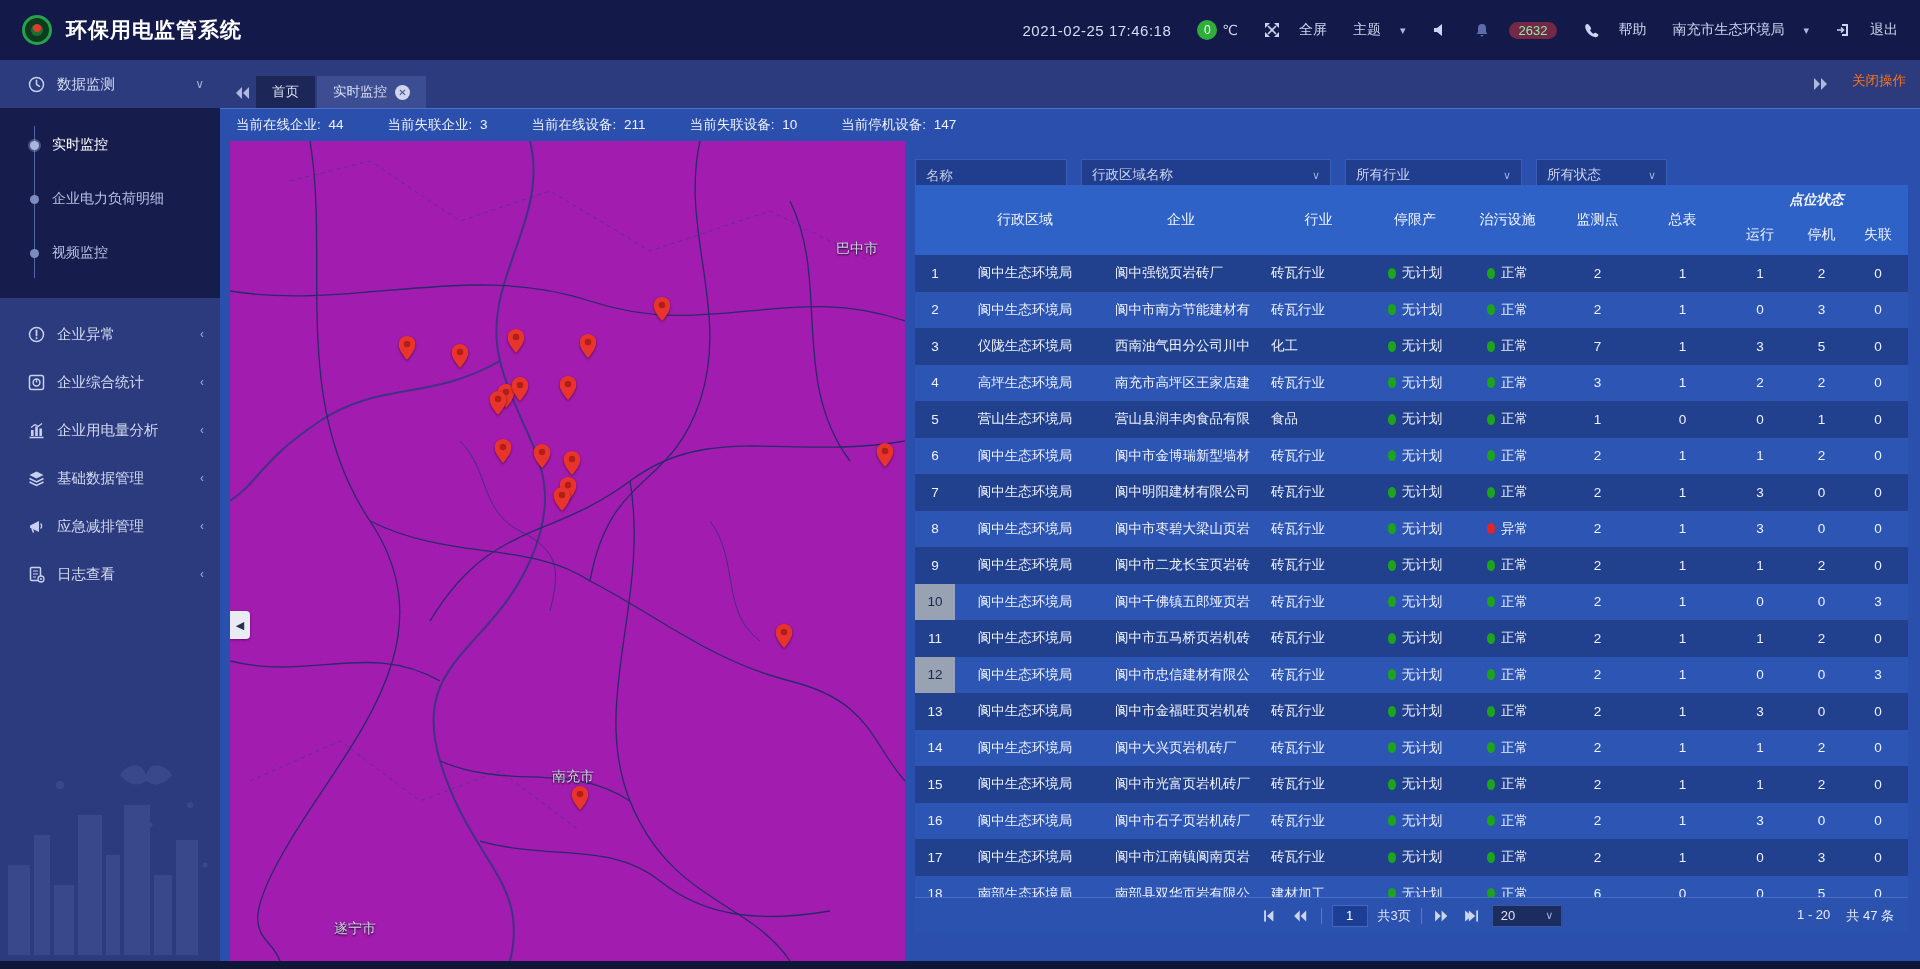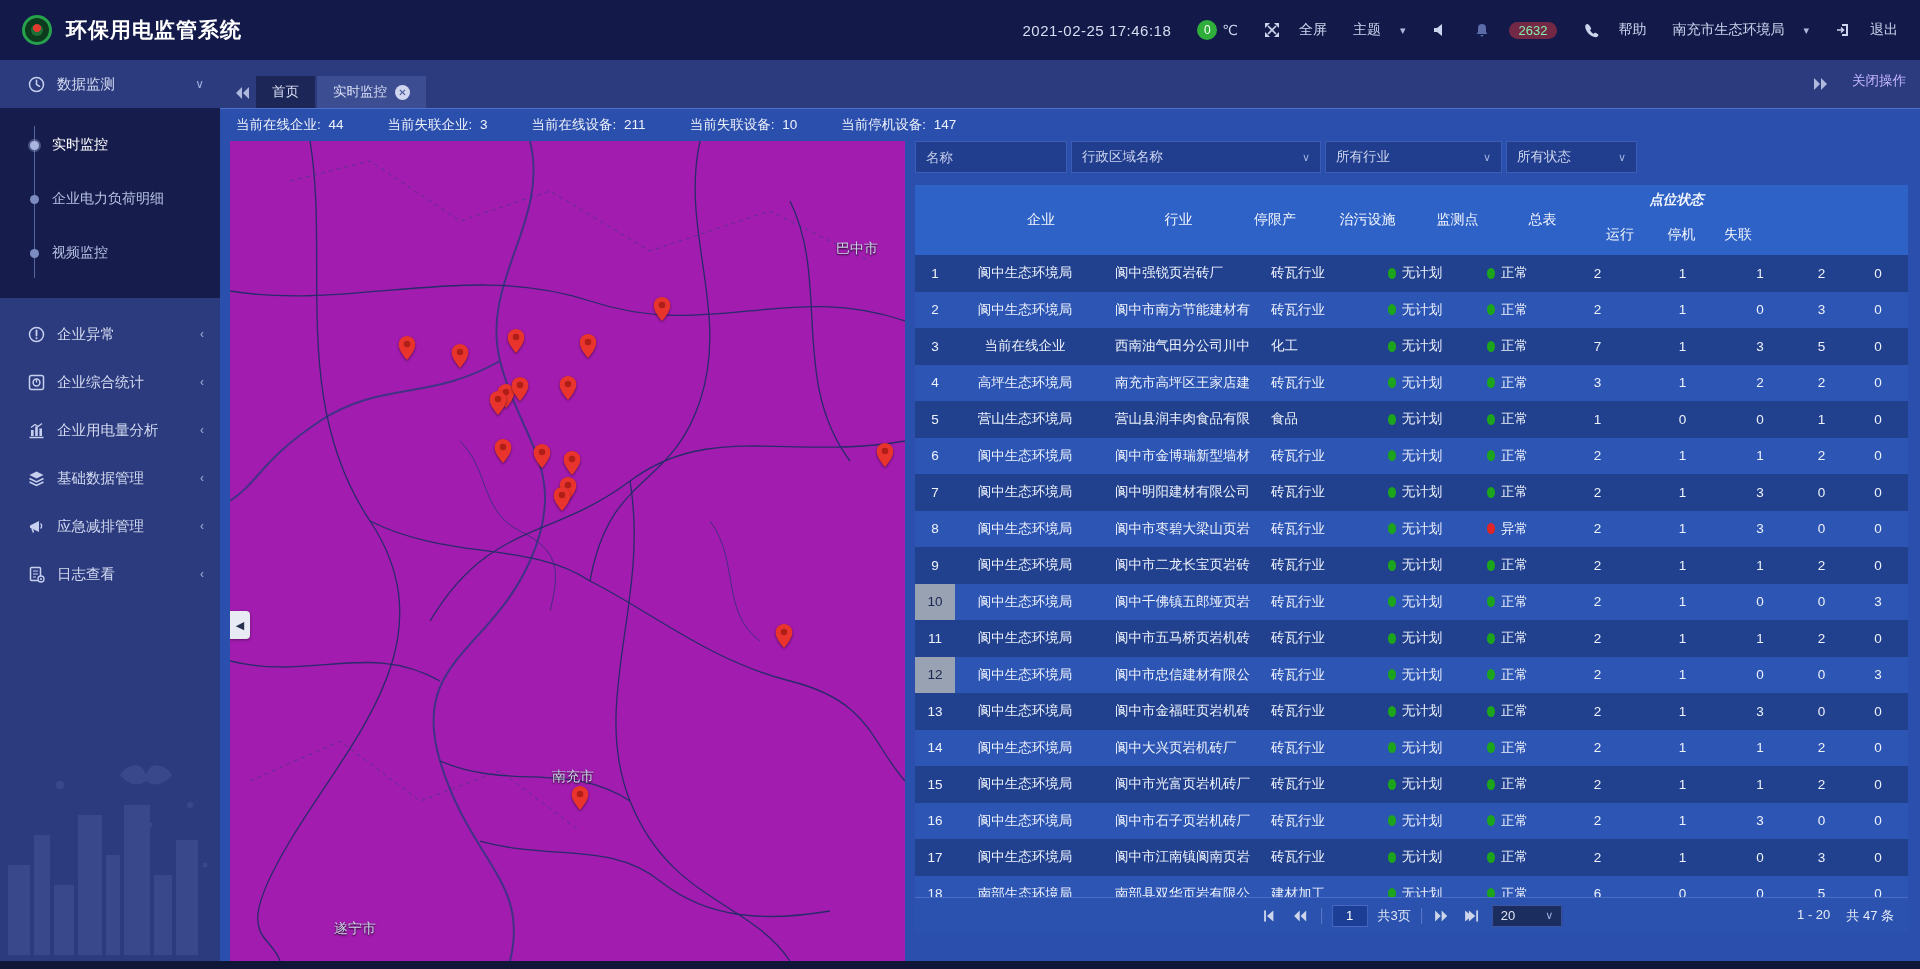--- a/index.html
+++ b/index.html
@@ -39,40 +39,40 @@
   .skyline{position:absolute;left:0;bottom:6px;width:220px;height:210px;opacity:.35;pointer-events:none;}
 
   
   .tabbar{position:absolute;left:220px;top:60px;right:0;height:48px;background:#2c3b7e;display:flex;align-items:flex-end;padding:0 14px 0 10px;z-index:10;}
   .tb-nav{width:26px;height:30px;display:flex;align-items:center;justify-content:center;color:#aeb9dd;cursor:pointer;margin-bottom:0;}
   .tb-nav svg{width:14px;height:12px;}
   .tab-list{display:flex;align-items:flex-end;height:32px;}
   .tab{height:32px;display:flex;align-items:center;padding:0 16px;font-size:13.5px;color:#d6dcf2;background:#1d2757;cursor:pointer;margin-right:2px;gap:8px;}
   .tab.active{background:#3d4d92;}
   .tab-close{width:15px;height:15px;border-radius:50%;background:#cfd6ee;color:#3d4d92;font-size:10px;line-height:15px;text-align:center;font-weight:bold;}
-  .close-ops{margin-left:18px;font-size:13.5px;color:#c4b5fd;cursor:pointer;padding-bottom:7px;}
+  .close-ops{margin-left:18px;font-size:13.5px;color:#f97316;cursor:pointer;padding-bottom:7px;}
   .tb-right{margin-left:auto;display:flex;align-items:center;height:100%;}
   .tb-right .tb-nav{height:100%;}
 
   
   .content{position:absolute;left:220px;top:108px;right:0;bottom:0;background:#2b4fad;border-top:1px solid #4f6fc8;}
   .statsbar{height:32px;display:flex;align-items:center;padding-left:16px;gap:44px;font-size:13.5px;color:#eef2fb;}
   .stat b{font-weight:normal;margin-left:4px;}
 
   
   .map-panel{position:absolute;left:10px;top:32px;width:675px;height:820px;background:#a21caf;overflow:hidden;}
   .map-roads{position:absolute;inset:0;width:100%;height:100%;}
   .map-label{position:absolute;transform:translate(-50%,-50%);font-size:14px;color:#cfd6ea;text-shadow:0 1px 2px #000;white-space:nowrap;}
   .pin{position:absolute;width:17px;height:24px;transform:translate(-50%,-100%);filter:drop-shadow(0 1px 1px rgba(0,0,0,.5));}
   .pin svg{width:100%;height:100%;display:block;}
   .collapse-btn{position:absolute;left:0;top:470px;width:20px;height:28px;background:#e8ebf4;border-radius:0 4px 4px 0;display:flex;align-items:center;justify-content:center;color:#26304f;font-size:11px;cursor:pointer;z-index:5;box-shadow:0 1px 3px rgba(0,0,0,.4);}
 
   
   .right-panel{position:absolute;left:695px;top:32px;right:12px;bottom:0;}
-  .filter-row{display:flex;gap:4px;height:24px;margin-top:0;}
+  .filter-row{display:flex;gap:14px;height:24px;margin-top:18px;}
   .f-box{background:#203d8e;border:1px solid #3d5cb5;height:32px;display:flex;align-items:center;padding:0 10px;font-size:13.5px;color:#cdd5ee;}
   .f-input{width:152px;}
   .f-input input{background:transparent;border:none;outline:none;color:#e9eefb;font-size:13.5px;width:100%;font-family:inherit;}
   .f-input input::placeholder{color:#c2cbe8;}
   .f-select{justify-content:space-between;cursor:pointer;}
   .f-sel-caret{font-size:11px;color:#9fb0dd;margin-left:10px;}
 
   .table-wrap{position:absolute;left:0;top:44px;right:0;}
   .thead{height:70px;background:#2e62c6;display:flex;font-size:14px;color:#f2f5fd;}
   .th{display:flex;align-items:center;justify-content:center;}
@@ -491,20 +491,21 @@
       </div>
       <div class="f-box f-select" style="width:131px">
         <span>所有状态</span>
           <span class="f-sel-caret">∨</span>
       </div>
     </div>
 
     <div class="table-wrap">
       <div class="thead">
         <div class="th c-num"></div>
+        <div class="th c-region">行政区域</div>
         <div class="th c-company" style="justify-content:center;padding-left:0;">企业</div>
         <div class="th c-industry" style="justify-content:center;padding-left:0;">行业</div>
         <div class="th c-limit">停限产</div>
         <div class="th c-treat">治污设施</div>
         <div class="th c-points">监测点</div>
         <div class="th c-meter">总表</div>
         <div class="th-group" style="width:183px">
           <div class="g-label">点位状态</div>
           <div class="g-cols">
             <div class="th c-run">运行</div>
@@ -547,21 +548,21 @@
               <span>正常</span>
             </div>
             <div class="cell c-points">2</div>
             <div class="cell c-meter">1</div>
             <div class="cell c-run">0</div>
             <div class="cell c-stop">3</div>
             <div class="cell c-off">0</div>
           </div>
           <div class="trow odd">
             <div class="cell c-num">3</div>
-            <div class="cell c-region">当前在线企业</div>
+            <div class="cell c-region">仪陇生态环境局</div>
             <div class="cell c-company">西南油气田分公司川中</div>
             <div class="cell c-industry">化工</div>
             <div class="cell c-limit">
               <span class="sdot green"></span>
               <span>无计划</span>
             </div>
             <div class="cell c-treat">
               <span class="sdot green"></span>
               <span>正常</span>
             </div>

